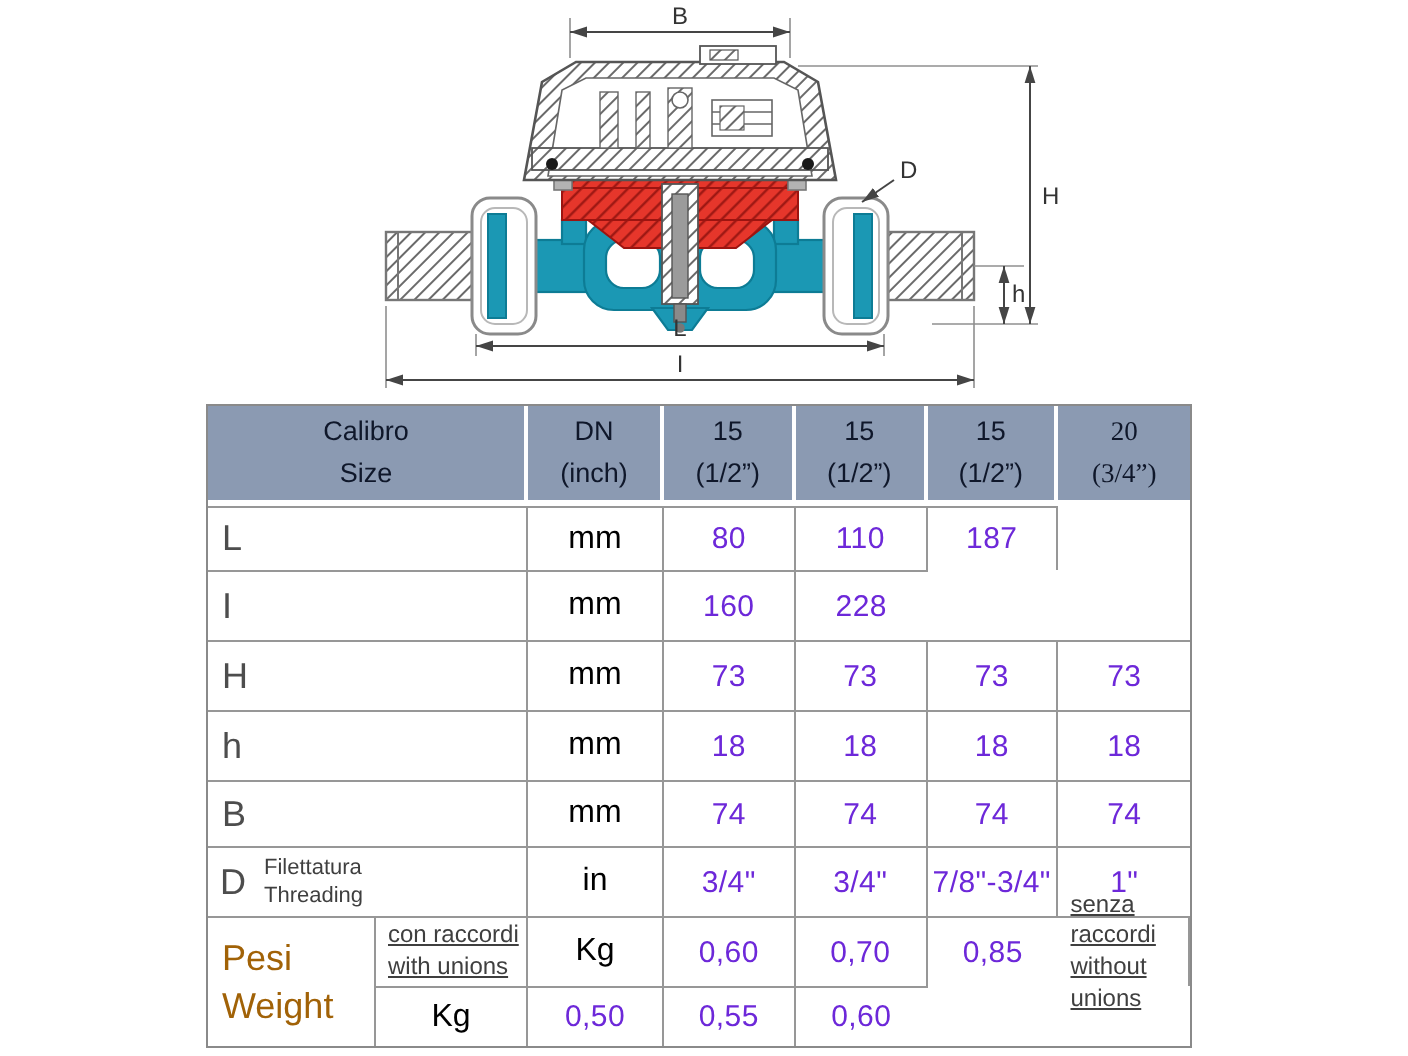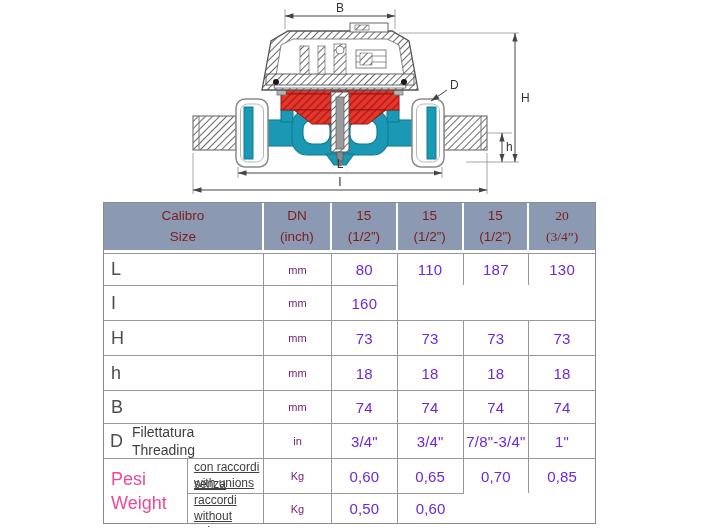--- a/index.html
+++ b/index.html
@@ -12,33 +12,33 @@
   .spec{
     position:absolute;left:103px;top:202px;width:493px;
     display:grid;
     grid-template-columns:84px 76px 68px 1fr 1fr 1fr 1fr;
     grid-template-rows:50px 32px 35px 35px 35px 33px 35px 35px 30px;
     border:1.5px solid #8a8a8a;
     background:#fff;
     box-sizing:border-box;
   }
   .c{display:flex;align-items:center;justify-content:center;white-space:pre-line;box-sizing:border-box;min-width:0;}
-  .hd{background:#8b9ab2;color:#7f1d1d;font-size:13.5px;line-height:1.5;text-align:center;
+  .hd{background:#8b9ab2;color:#0f172a;font-size:13.5px;line-height:1.5;text-align:center;
       border-right:2px solid #fff;border-bottom:3px solid #fff;}
   .hd.noR{border-right:none;font-family:Liberation Serif, serif;}
   .span2{grid-column:1 / 3;}
   .bR{border-right:1px solid #979797;}
   .bT{border-top:1px solid #979797;}
   .lab{justify-content:flex-start;padding-left:7px;font-size:18px;color:#4d4d4d;}
-  .unit{font-size:11px;color:#701a75;}
+  .unit{font-size:16px;color:#000000;}
   .val{font-size:15px;color:#6d28d9;letter-spacing:0.2px;}
   .dcell{justify-content:flex-start;gap:9px;padding-left:6px;}
-  .dsub{font-size:14px;line-height:1.3;color:#3f3f3f;white-space:pre-line;}
+  .dsub{font-size:11px;line-height:1.3;color:#3f3f3f;white-space:pre-line;}
   .pesi{grid-column:1;grid-row:8 / 10;justify-content:flex-start;padding-left:7px;
-        font-size:18px;line-height:1.35;color:#ec4899;}
+        font-size:18px;line-height:1.35;color:#a16207;}
   .wsub{justify-content:flex-start;padding-left:6px;font-size:12px;line-height:1.3;color:#3f3f3f;text-decoration:underline;}
 </style>
 </head>
 <body>
 
 <div class="page">
 
   <svg width="704" height="202" viewBox="0 0 704 202" style="position:absolute;left:0;top:0;">
     <defs>
       <pattern id="mh" patternUnits="userSpaceOnUse" width="5" height="5" patternTransform="rotate(45)">
@@ -160,25 +160,25 @@
     <div class="c hd">15
 (1/2”)</div>
     <div class="c hd noR">20
 (3/4”)</div>
 
     <div class="c lab span2 bT bR">L</div>
     <div class="c unit bT bR">mm</div>
     <div class="c val bT bR">80</div>
     <div class="c val bT bR">110</div>
     <div class="c val bT bR">187</div>
-    <div class="c val bT">130</div>
 
     <div class="c lab span2 bT bR">I</div>
     <div class="c unit bT bR">mm</div>
     <div class="c val bT bR">160</div>
+    <div class="c val bT">228</div>
 
     <div class="c lab span2 bT bR">H</div>
     <div class="c unit bT bR">mm</div>
     <div class="c val bT bR">73</div>
     <div class="c val bT bR">73</div>
     <div class="c val bT bR">73</div>
     <div class="c val bT">73</div>
 
     <div class="c lab span2 bT bR">h</div>
     <div class="c unit bT bR">mm</div>
@@ -205,24 +205,24 @@
     <div class="c val bT bR">7/8"-3/4"</div>
     <div class="c val bT">1"</div>
 
     <div class="c pesi bT bR">Pesi
 Weight</div>
 
     <div class="c wsub bT bR">con raccordi
 with unions</div>
     <div class="c unit bT bR">Kg</div>
     <div class="c val bT bR">0,60</div>
-    <div class="c val bT bR">0,65</div>
     <div class="c val bT bR">0,70</div>
     <div class="c val bT">0,85</div>
 
     <div class="c wsub bT bR">senza raccordi
 without unions</div>
     <div class="c unit bT bR">Kg</div>
     <div class="c val bT bR">0,50</div>
+    <div class="c val bT bR">0,55</div>
     <div class="c val bT">0,60</div>
 
   </div>
 </div>
 
 </body></html>

